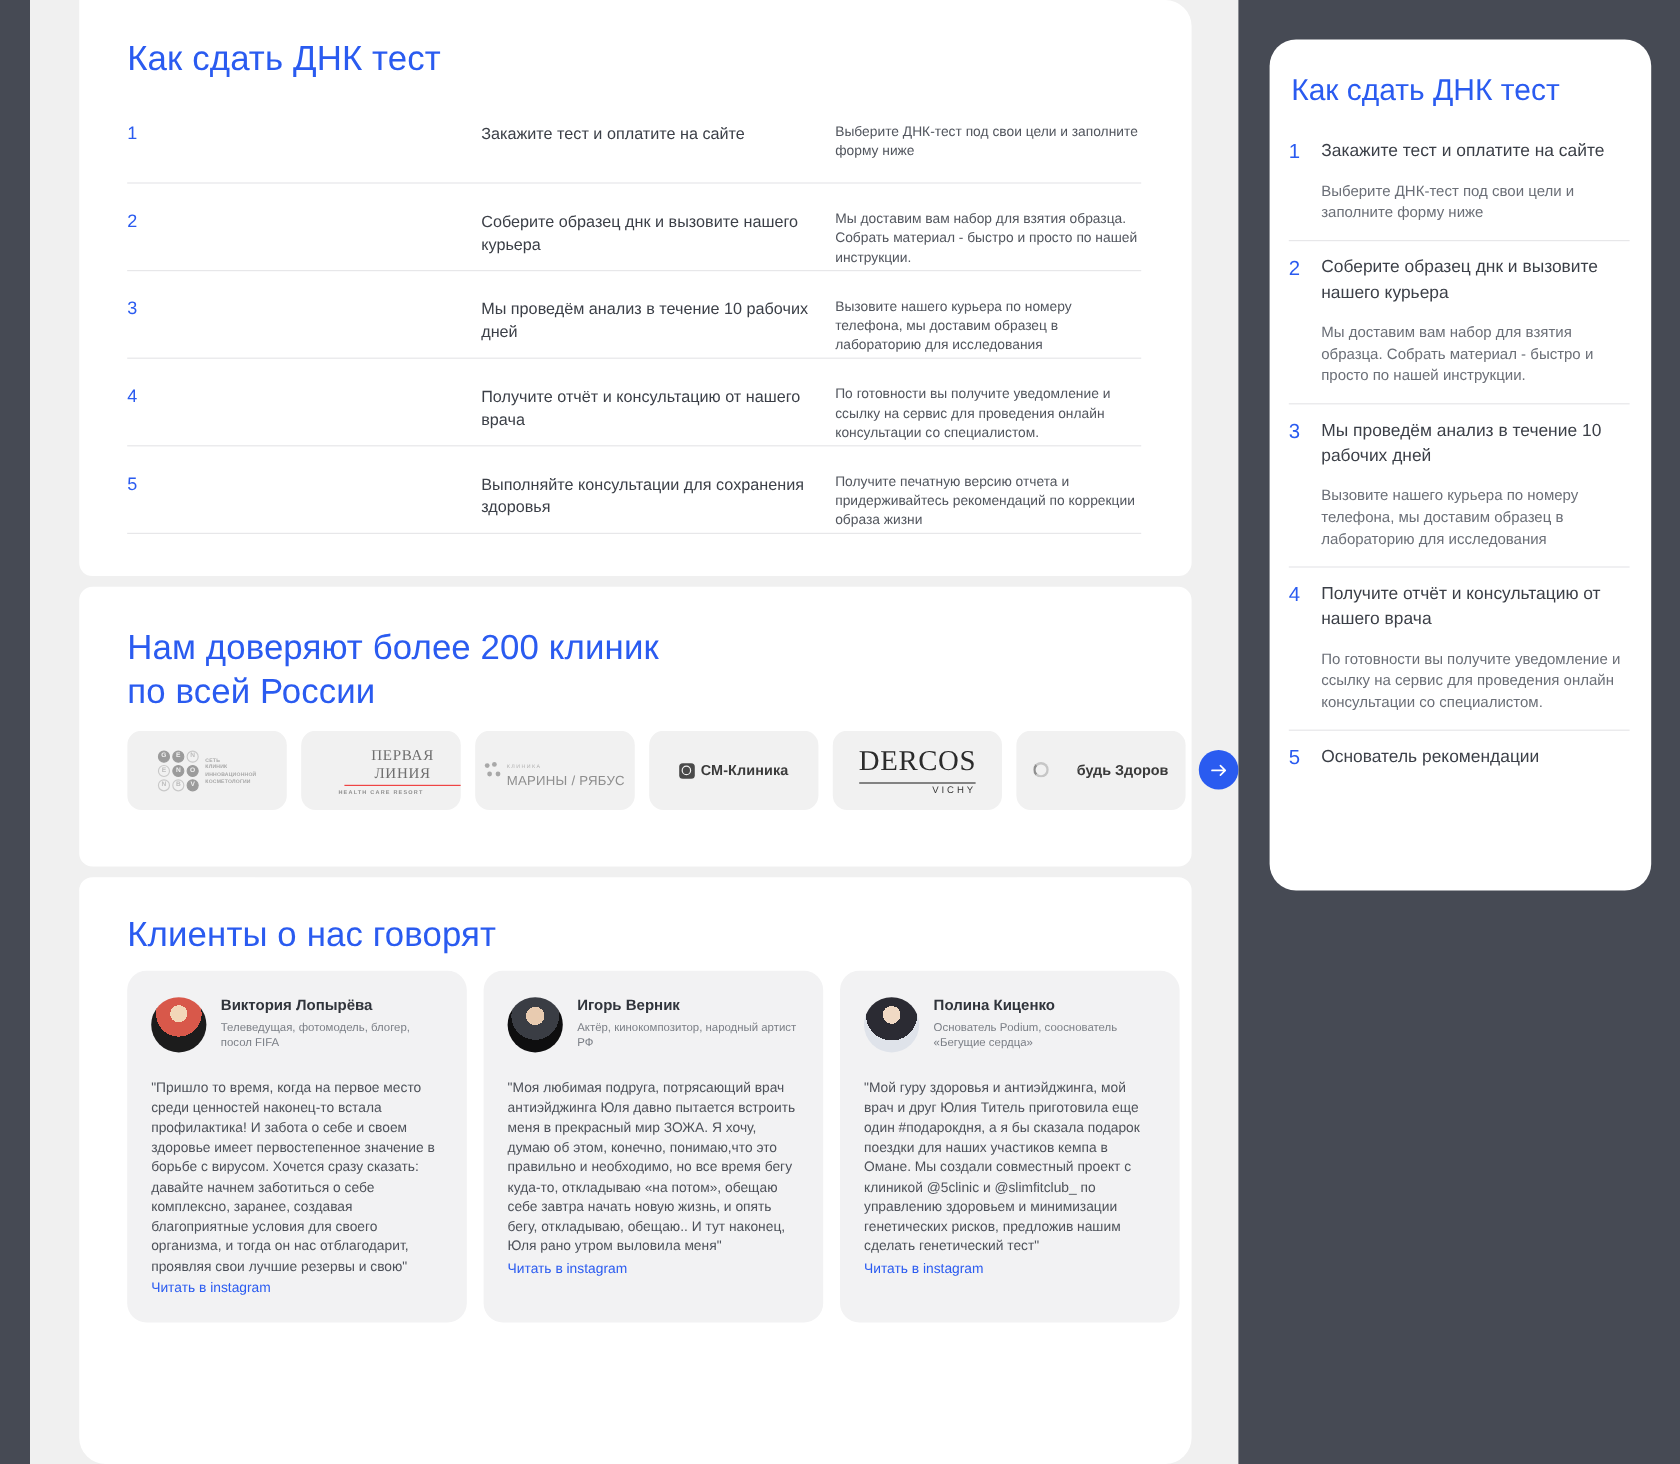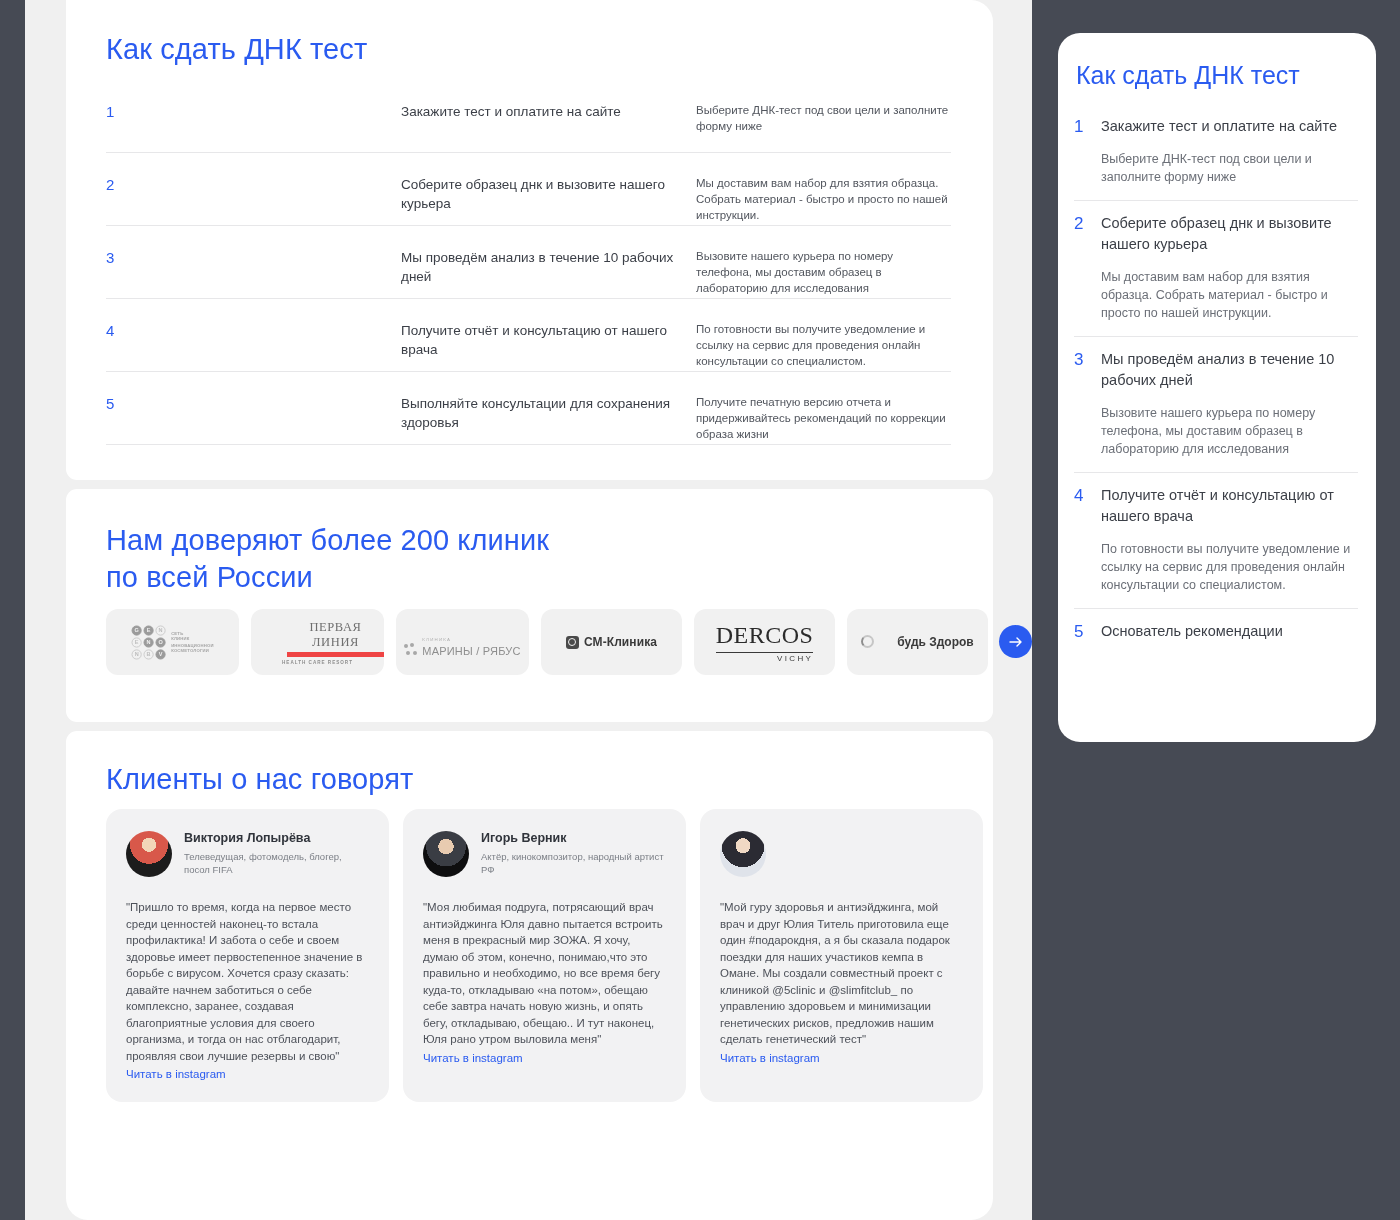--- a/index.html
+++ b/index.html
@@ -82,25 +82,25 @@
     font-size: 6px; line-height: 9px; text-align: center;
     font-weight: 700;
   }
   .gene-dot.filled { background: #9b9b9b; border-color: #9b9b9b; color: #f1f1f1; }
   .gene-text { font-size: 4.6px; line-height: 6.4px; color: #a5a5a5; font-weight: 700; letter-spacing: .2px; }
 
   .lg-first { text-align: center; color: #6f6f6f; }
   .lg-first .t1 {
     font-family: "Liberation Serif", "DejaVu Serif", serif;
     font-size: 12.5px; letter-spacing: .6px;
-    border-bottom: 5px solid #ef4444; padding-bottom: 2px; margin-left: 36px;
+    border-bottom: 1px solid #ef4444; padding-bottom: 2px; margin-left: 36px;
   }
   .lg-first .t2 { font-size: 4.6px; letter-spacing: 1px; margin-top: 3px; color: #8e8e8e; font-weight: 700; }
 
-  .lg-marina { display: flex; align-items: flex-end; gap: 4px; color: #9a9a9a; }
+  .lg-marina { display: flex; align-items: center; gap: 4px; color: #9a9a9a; }
   .lg-marina .mol { position: relative; width: 14px; height: 14px; }
   .lg-marina .mol i {
     position: absolute; width: 4px; height: 4px; border-radius: 50%; background: #a8a8a8; display: block;
   }
   .lg-marina .mol i:nth-child(1){ left: 0; top: 1px; }
   .lg-marina .mol i:nth-child(2){ left: 6px; top: 0px; }
   .lg-marina .mol i:nth-child(3){ left: 2px; top: 8px; }
   .lg-marina .mol i:nth-child(4){ left: 9px; top: 8px; }
   .lg-marina .tx .sm { font-size: 4.4px; letter-spacing: 1.2px; color: #b0b0b0; }
   .lg-marina .tx .bg { font-size: 11px; letter-spacing: .2px; color: #8e8e8e; }
@@ -313,20 +313,24 @@
           </div><div class="rv-text">"Пришло то время, когда на первое место среди ценностей наконец-то встала профилактика! И забота о себе и своем здоровье имеет первостепенное значение в борьбе с вирусом. Хочется сразу сказать: давайте начнем заботиться о себе комплексно, заранее, создавая благоприятные условия для своего организма, и тогда он нас отблагодарит, проявляя свои лучшие резервы и свою"</div><a class="rv-link" href="#">Читать в instagram</a></div>
         <div class="review-card"><div class="rv-head">
             <div class="rv-avatar" style="background:radial-gradient(circle at 50% 34%, #e8cbb0 0 20%, #3a3d44 20% 52%, #0e0e0f 52%)"></div>
             <div>
               <div class="rv-name">Игорь Верник</div>
               <div class="rv-role">Актёр, кинокомпозитор, народный артист РФ</div>
             </div>
           </div><div class="rv-text">"Моя любимая подруга, потрясающий врач антиэйджинга Юля давно пытается встроить меня в прекрасный мир ЗОЖА. Я хочу, думаю об этом, конечно, понимаю,что это правильно и необходимо, но все время бегу куда-то, откладываю «на потом», обещаю себе завтра начать новую жизнь, и опять бегу, откладываю, обещаю.. И тут наконец, Юля рано утром выловила меня"</div><a class="rv-link" href="#">Читать в instagram</a></div>
         <div class="review-card"><div class="rv-head">
             <div class="rv-avatar" style="background:radial-gradient(circle at 50% 32%, #f0d9c4 0 19%, #2b2b33 19% 55%, #dfe3ea 55%)"></div>
+            <div>
+              <div class="rv-name">Полина Киценко</div>
+              <div class="rv-role">Основатель Podium, сооснователь «Бегущие сердца»</div>
+            </div>
           </div><div class="rv-text">"Мой гуру здоровья и антиэйджинга, мой врач и друг Юлия Титель приготовила еще один #подарокдня, а я бы сказала подарок поездки для наших участиков кемпа в Омане. Мы создали совместный проект с клиникой @5clinic и @slimfitclub_ по управлению здоровьем и минимизации генетических рисков, предложив нашим сделать генетический тест"</div><a class="rv-link" href="#">Читать в instagram</a></div>
       </div>
   </section>
 
   <section class="phone-card">
     <h1 id="phone-title">Как сдать ДНК тест</h1>
     <div class="m-steps" id="m-steps">
         <div class="m-step">
           <div class="m-num">1</div>
           <div class="m-body">

